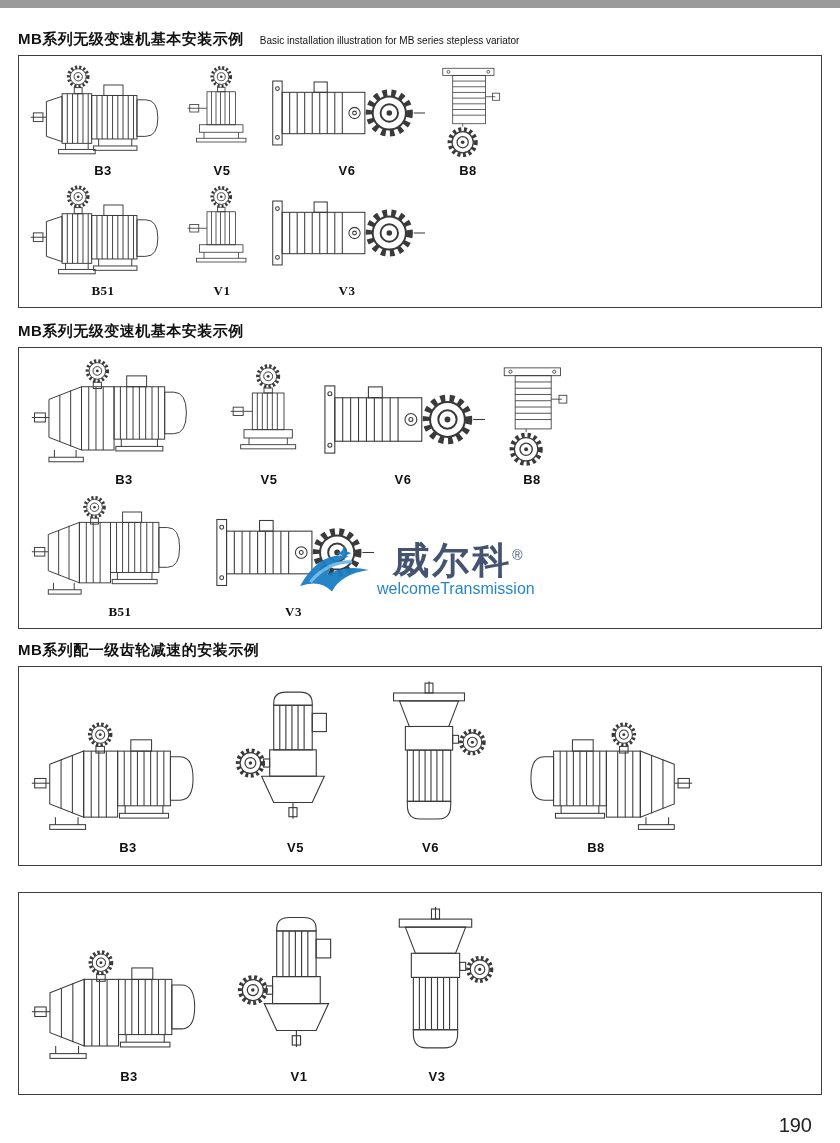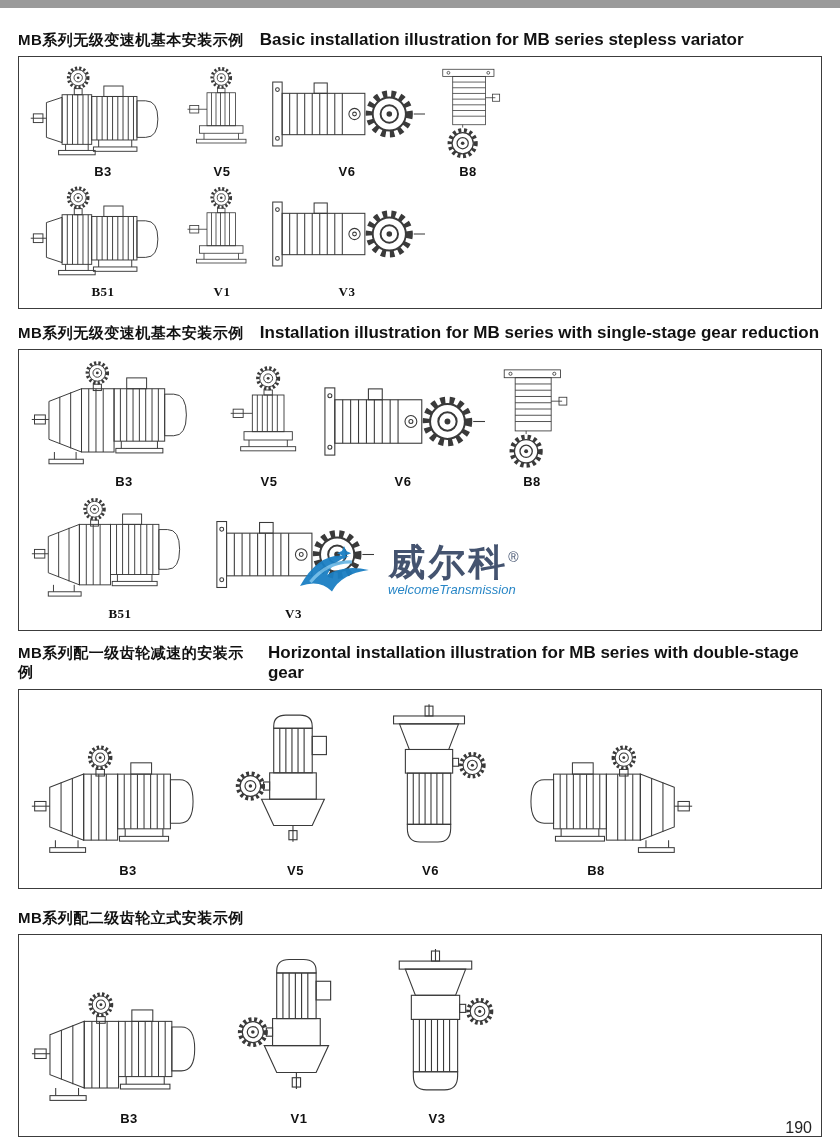--- a/index.html
+++ b/index.html
@@ -3,38 +3,38 @@
 <meta charset="utf-8">
 <style>
   * { margin:0; padding:0; box-sizing:border-box; }
   html,body { background:#9a9a9a; }
   body { font-family:"Liberation Sans","DejaVu Sans",sans-serif; }
   .page { width:840px; height:1143px; background:#fff; margin:8px auto; position:relative; overflow:hidden; color:#111; }
   .content { padding:14px 18px 0 18px; }
 
   .sec-header { display:flex; align-items:baseline; gap:16px; margin:8px 0 6px 0; }
   .sec-header .cn { font-size:15px; font-weight:700; letter-spacing:.5px; }
-  .sec-header .en { font-size:17px; font-weight:700; }
+  .sec-header .en { font-size:10px; font-weight:400; }
 
   .panel { border:1.3px solid #3c3c3c; padding:8px 10px; background:#fff; }
   .row { display:flex; justify-content:flex-start; align-items:flex-end; }
   .row + .row { margin-top:6px;font-family:Liberation Serif, serif; }
   .row.w80 { width:80%; }
   .row.w86 { width:86%; }
   .fig { display:flex; flex-direction:column; align-items:center; }
   .cap { font-size:13px; font-weight:700; margin-top:3px; letter-spacing:.5px; color:#111; }
   .art { display:block; }
 
-  .watermark { position:absolute; left:296px; top:534px; z-index:6; display:flex; align-items:center; gap:12px; opacity:.95; }
+  .watermark { position:absolute; left:296px; top:534px; z-index:6; display:flex; align-items:center; gap:1px; opacity:.95; }
   .wm-textcol { display:flex; flex-direction:column; align-items:center; }
   .wm-brand { font-size:37px; font-weight:700; color:#3a4a68; letter-spacing:3px; line-height:1; }
   .wm-brand sup { font-size:14px; font-weight:400; vertical-align:super; }
-  .wm-sub { font-style:italic; color:#1b7fc3; font-size:13px; margin-top:1px; align-self:flex-end; padding-right:6px; }
-
-  .page-num { position:absolute; right:28px; bottom:14px; font-size:16px; color:#222; }
+  .wm-sub { color:#1b7fc3; font-size:16px; margin-top:1px; align-self:flex-end; padding-right:6px; }
+
+  .page-num { position:absolute; right:28px; bottom:14px; font-size:20px; color:#222; }
   .footer-bar { position:absolute; left:0; right:0; bottom:0; height:6px;
                 background:linear-gradient(to bottom,#6cb9e6,#1b6fae); }
 
   .defs-holder { position:absolute; width:0; height:0; overflow:hidden; }
   .s3 .panel, .s4 .panel { padding-top:12px; padding-bottom:10px; }
 </style>
 </head>
 <body>
 
 <svg class="defs-holder" aria-hidden="true">
@@ -216,21 +216,20 @@
               </svg>
             <figcaption class="cap">V3</figcaption>
           </figure>
         </div>
       </div>
     </div>
 
     <div class="section s2" style="margin-top:14px;">
       <div class="sec-header">
         <span class="cn">MB系列无级变速机基本安装示例</span>
-        <span class="en">Installation illustration for MB series with single-stage gear reduction</span>
       </div>
       <div class="panel">
         <div class="row">
           <figure class="fig">
             <svg class="art" viewBox="0 0 210 125" width="190" height="113">
                 <use href="#ill-cone" width="210" height="125"></use>
               </svg>
             <figcaption class="cap">B3</figcaption>
           </figure>
           <figure class="fig">
@@ -265,21 +264,20 @@
               </svg>
             <figcaption class="cap">V3</figcaption>
           </figure>
         </div>
       </div>
     </div>
 
     <div class="section s3" style="margin-top:12px;">
       <div class="sec-header">
         <span class="cn">MB系列配一级齿轮减速的安装示例</span>
-        <span class="en">Horizontal installation illustration for MB series with double-stage gear</span>
       </div>
       <div class="panel">
         <div class="row">
           <figure class="fig">
             <svg class="art" viewBox="0 0 210 125" width="198" height="118">
                 <use href="#ill-cone" width="210" height="125"></use>
               </svg>
             <figcaption class="cap">B3</figcaption>
           </figure>
           <figure class="fig">
@@ -301,21 +299,20 @@
                 </g>
             </svg>
             <figcaption class="cap">B8</figcaption>
           </figure>
         </div>
       </div>
     </div>
 
     <div class="section s4" style="margin-top:20px;">
       <div class="sec-header">
-        <span class="cn">MB系列配二级齿轮立式安装示例</span>
       </div>
       <div class="panel">
         <div class="row w86">
           <figure class="fig">
             <svg class="art" viewBox="0 0 210 125" width="200" height="119">
                 <use href="#ill-cone" width="210" height="125"></use>
               </svg>
             <figcaption class="cap">B3</figcaption>
           </figure>
           <figure class="fig">

